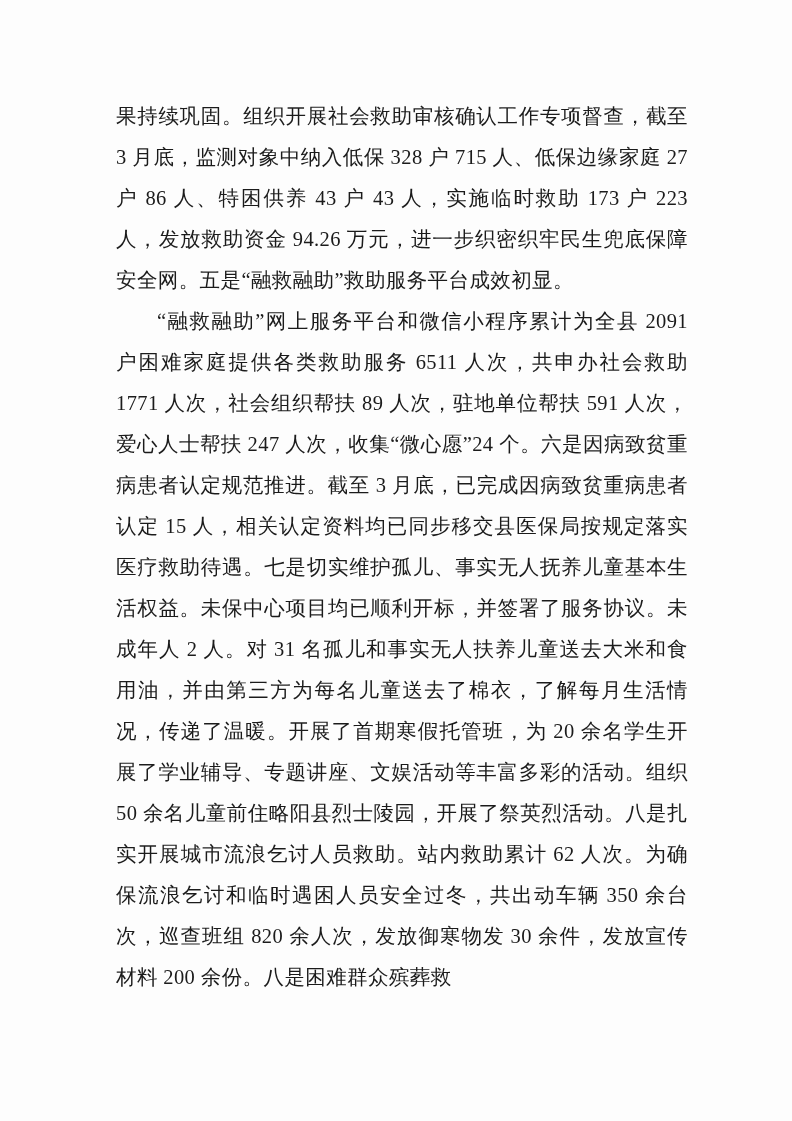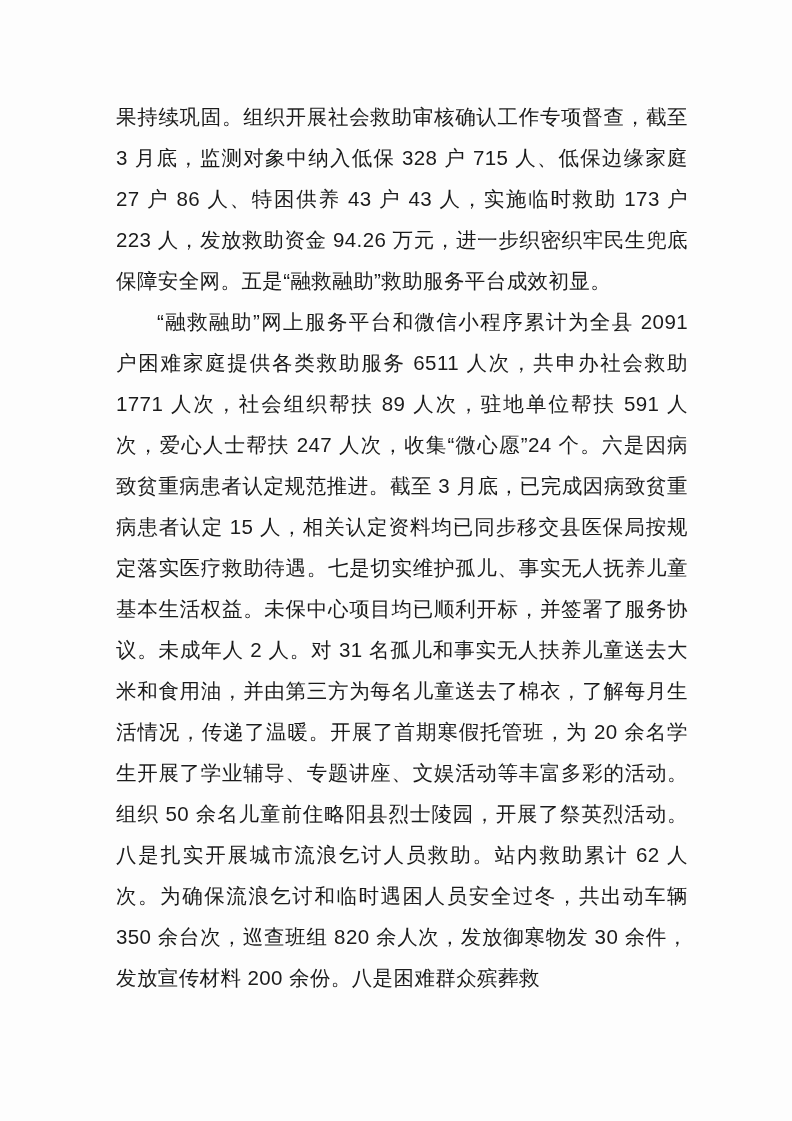--- a/index.html
+++ b/index.html
@@ -27,21 +27,21 @@
     width: 572px;
   }
   .doc-paragraph {
     margin: 0;
     font-size: 20.5px;
     line-height: 41px;
     color: #1b1b1b;
     text-align: justify;
     text-justify: inter-ideograph;
     letter-spacing: 0.4px;
-    font-family: Liberation Sans, sans-serif;
+    font-family: Liberation Serif, serif;
   }
   .doc-paragraph.indent {
     text-indent: 41px;
   }
   .page-edge-top,
   .page-edge-bottom {
     position: absolute;
     left: 0;
     width: 792px;
     height: 2px;

